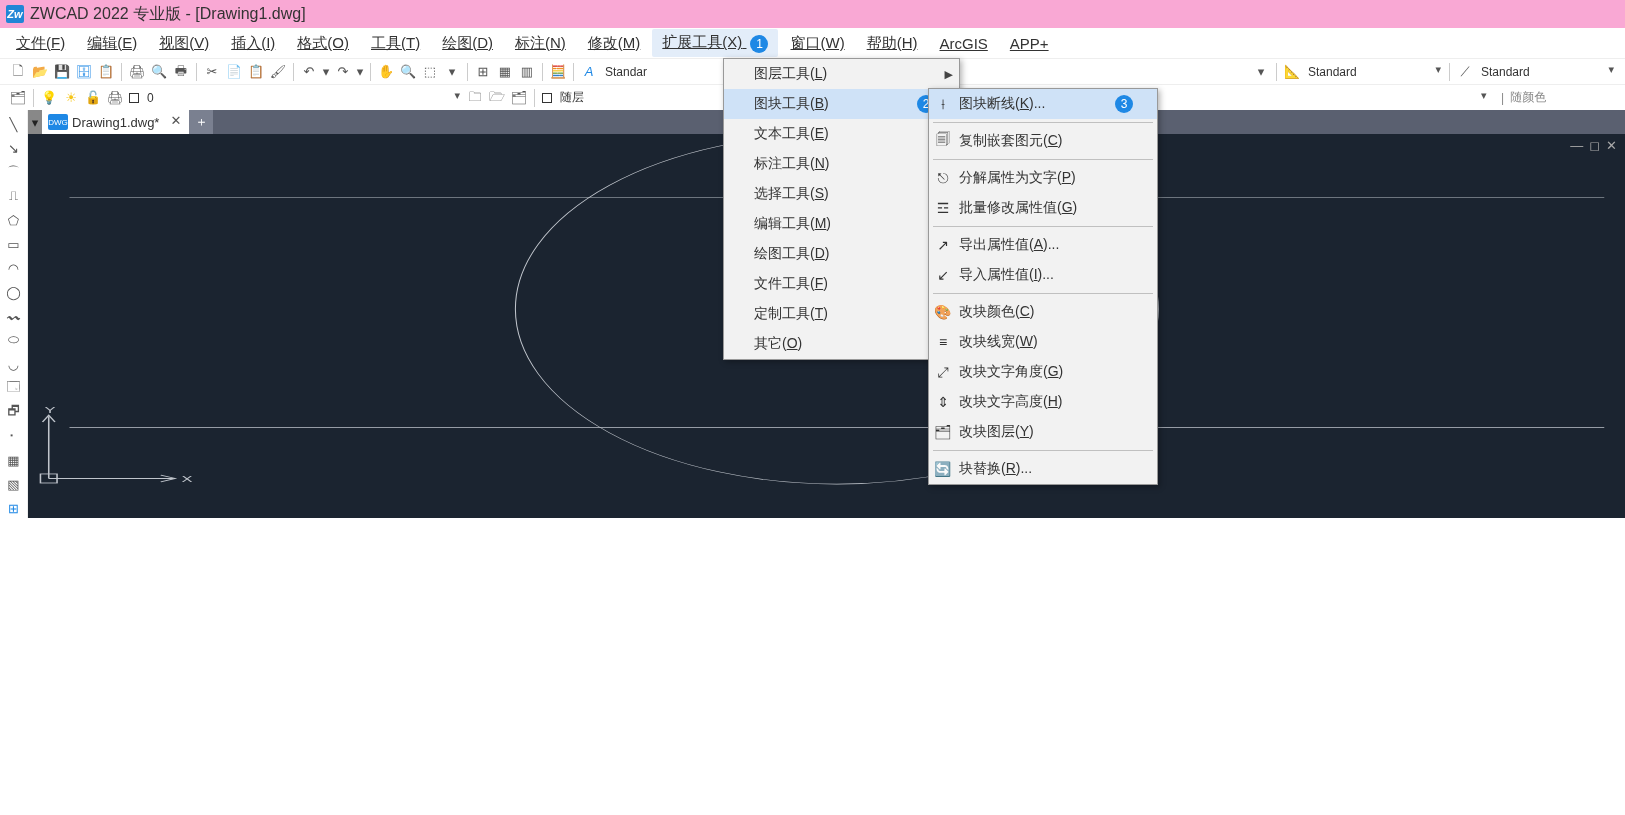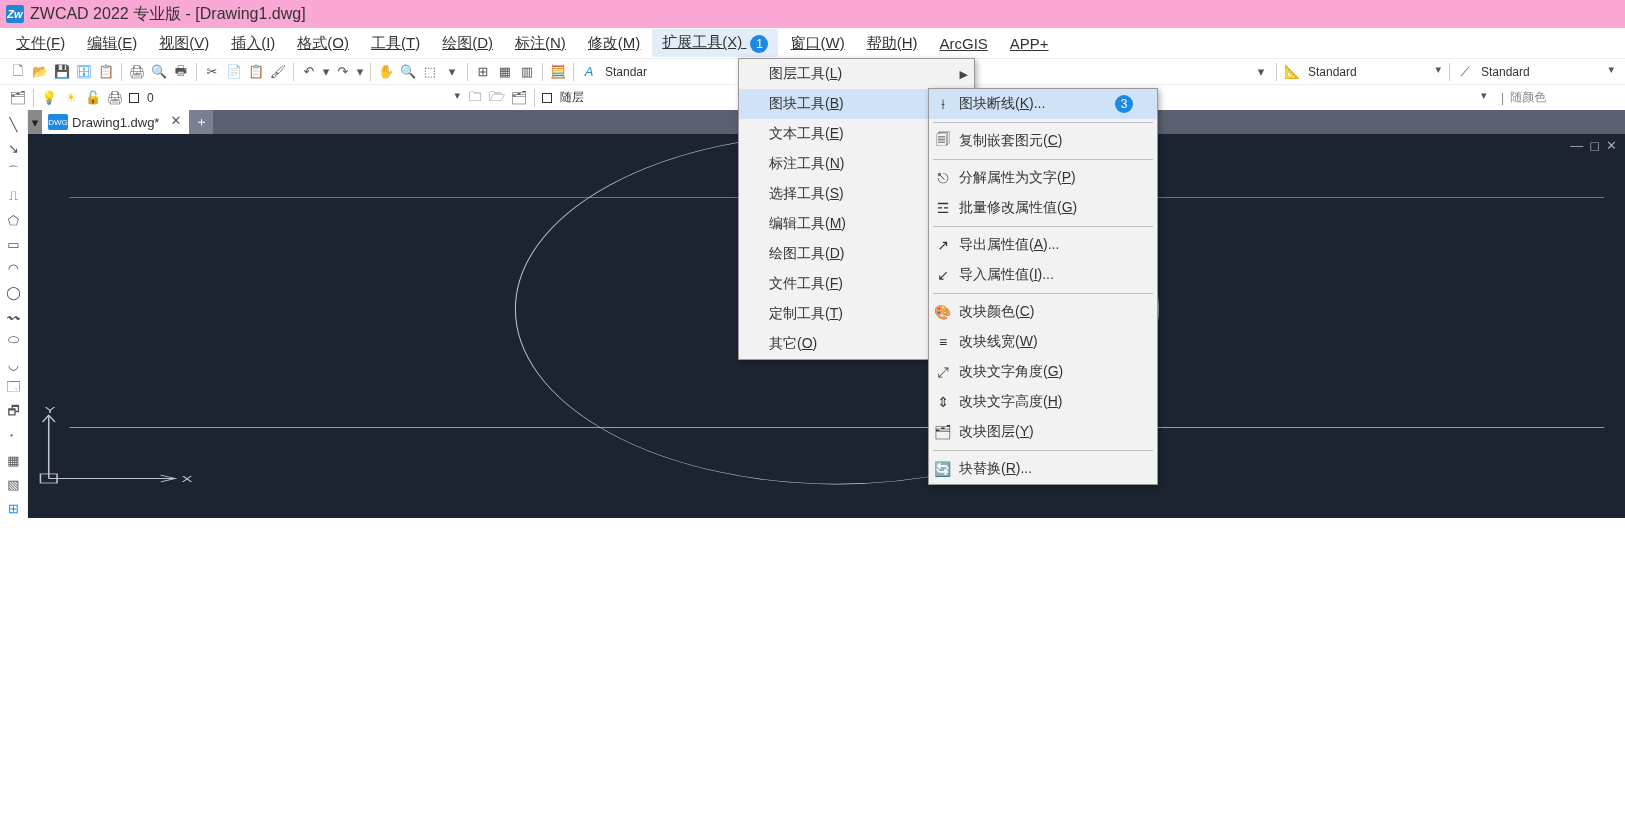--- a/index.html
+++ b/index.html
@@ -39,21 +39,21 @@
 .viewport-ctrls { position: absolute; top: 4px; right: 8px; display: flex; gap: 6px; color: #aaa; }
 
 .dropdown { position: absolute; background: #f2f2f2; border: 1px solid #999; box-shadow: 2px 2px 6px rgba(0,0,0,0.3); font-size: 14px; z-index: 1000; }
 .dropdown .dd-item { display: flex; align-items: center; height: 30px; padding: 0 24px 0 30px; position: relative; cursor: pointer; }
 .dropdown .dd-item:hover, .dropdown .dd-item.hover { background: #cfe2f7; gap: 40px; }
 .dropdown .dd-item .arrow { position: absolute; right: 6px; top: 50%; transform: translateY(-50%); font-size: 11px; color: #444; }
 .dropdown .dd-item .dd-ico { position: absolute; left: 6px; width: 16px; height: 16px; display: flex; align-items: center; justify-content: center; }
 .dropdown .dd-item .dd-badge { margin-left: auto; padding-left: 20px; }
 .dropdown .dd-sep { height: 1px; background: #c0c0c0; margin: 3px 4px; }
 
-.menu1 { left: 738px; top: 58px; width: 237px; }
+.menu1 { left: 723px; top: 58px; width: 237px; }
 .menu2 { left: 928px; top: 88px; width: 230px; }
 
 u { text-decoration: underline; }
 </style>
 </head>
 <body>
 
 <div class="title-bar">
   <div class="logo">Zw</div>
   <div class="title">ZWCAD 2022 专业版 - [Drawing1.dwg]</div>

